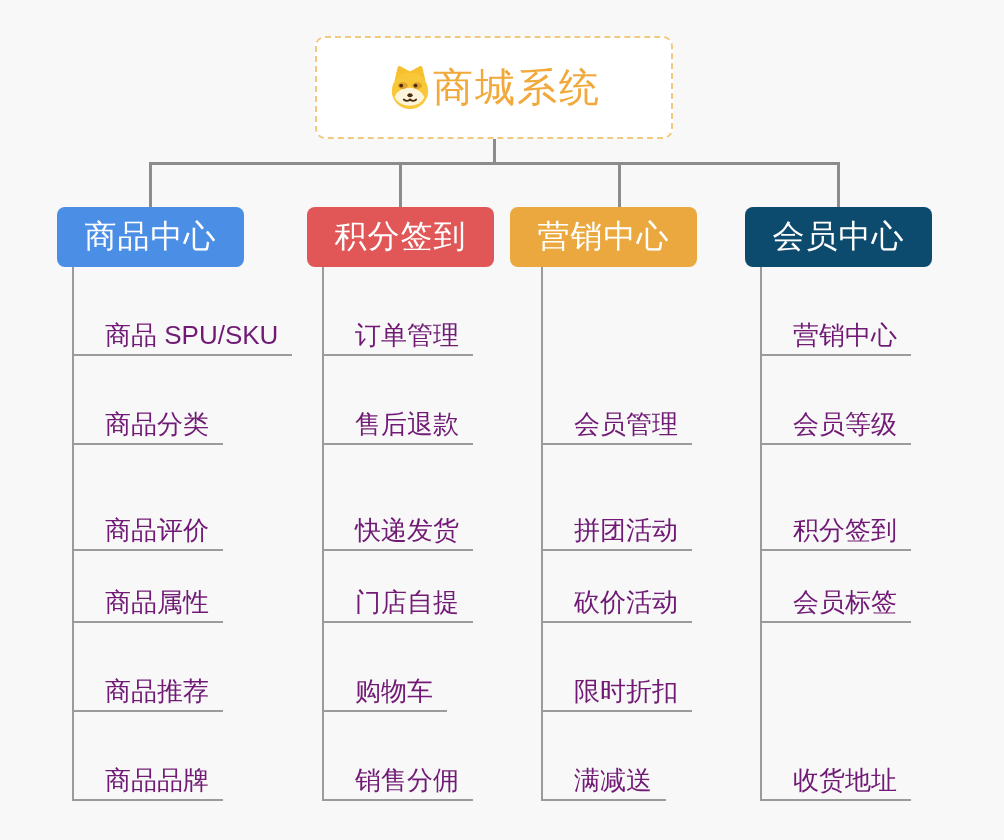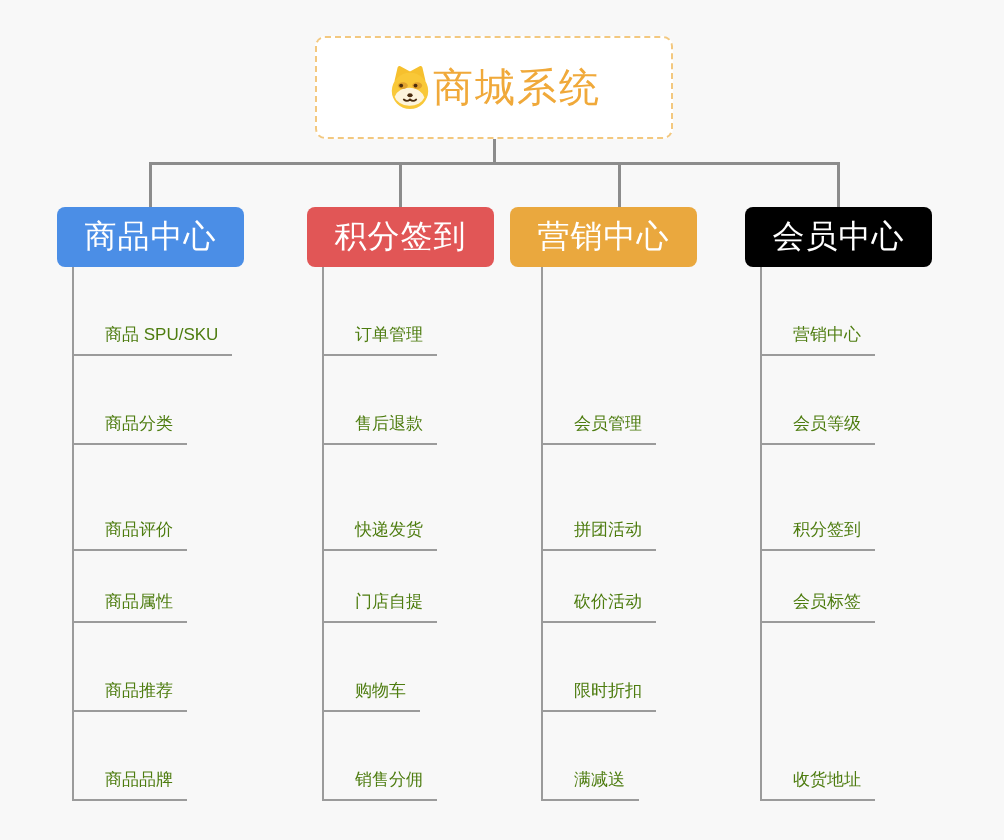--- a/index.html
+++ b/index.html
@@ -36,21 +36,21 @@
   .branch-box.b1{left:57px}.branch-box.b2{left:307px}.branch-box.b3{left:510px}.branch-box.b4{left:745px}
 
   
   .col{position:absolute;top:267px;width:250px;height:540px;}
   .col.c1{left:57px}.col.c2{left:307px}.col.c3{left:526px}.col.c4{left:745px}
   .trunk{position:absolute;left:15px;top:0;width:2px;height:534px;background:#9b9b9b;}
   .item{
     position:absolute;left:15px;
     padding:0 14px 6px 33px;
     border-bottom:2px solid #9b9b9b;
-    font-size:17px;line-height:26px;color:#4d7c0f;
+    font-size:26px;line-height:26px;color:#701a75;
     white-space:nowrap;
     text-align:center;
   }
   .item.r1{top:55px}.item.r2{top:144px}.item.r3{top:250px}
   .item.r4{top:322px}.item.r5{top:411px}.item.r6{top:500px}
 </style>
 </head>
 <body>
 
 <div class="canvas">
@@ -80,21 +80,21 @@
 
   <div class="branch-box b1" style="background: rgb(75, 142, 230);">
     <span>商品中心</span>
   </div>
   <div class="branch-box b2" style="background: rgb(225, 86, 86);">
     <span>积分签到</span>
   </div>
   <div class="branch-box b3" style="background: rgb(234, 168, 62);">
     <span>营销中心</span>
   </div>
-  <div class="branch-box b4" style="background: #000000; font-family: Liberation Serif, serif;">
+  <div class="branch-box b4" style="background: #0c4a6e; font-family: Liberation Serif, serif;">
     <span>会员中心</span>
   </div>
 
   <div class="col c1">
     <div class="trunk"></div>
     <div class="item r1">商品 SPU/SKU</div>
     <div class="item r2">商品分类</div>
     <div class="item r3">商品评价</div>
     <div class="item r4">商品属性</div>
     <div class="item r5">商品推荐</div>

